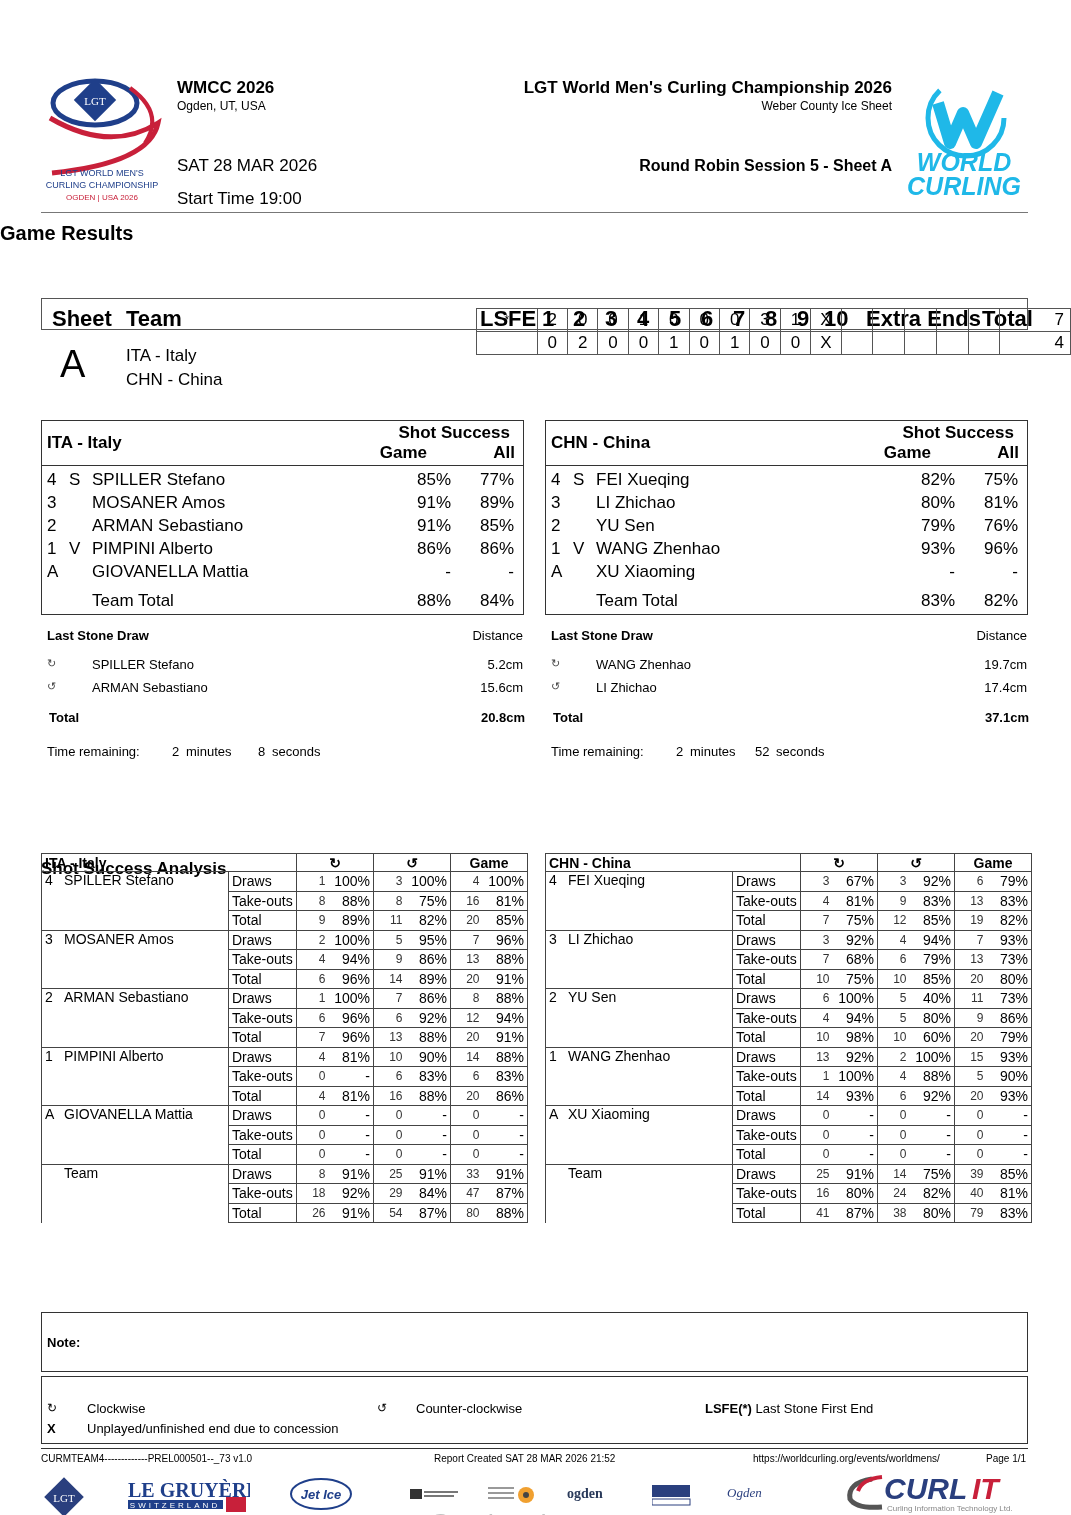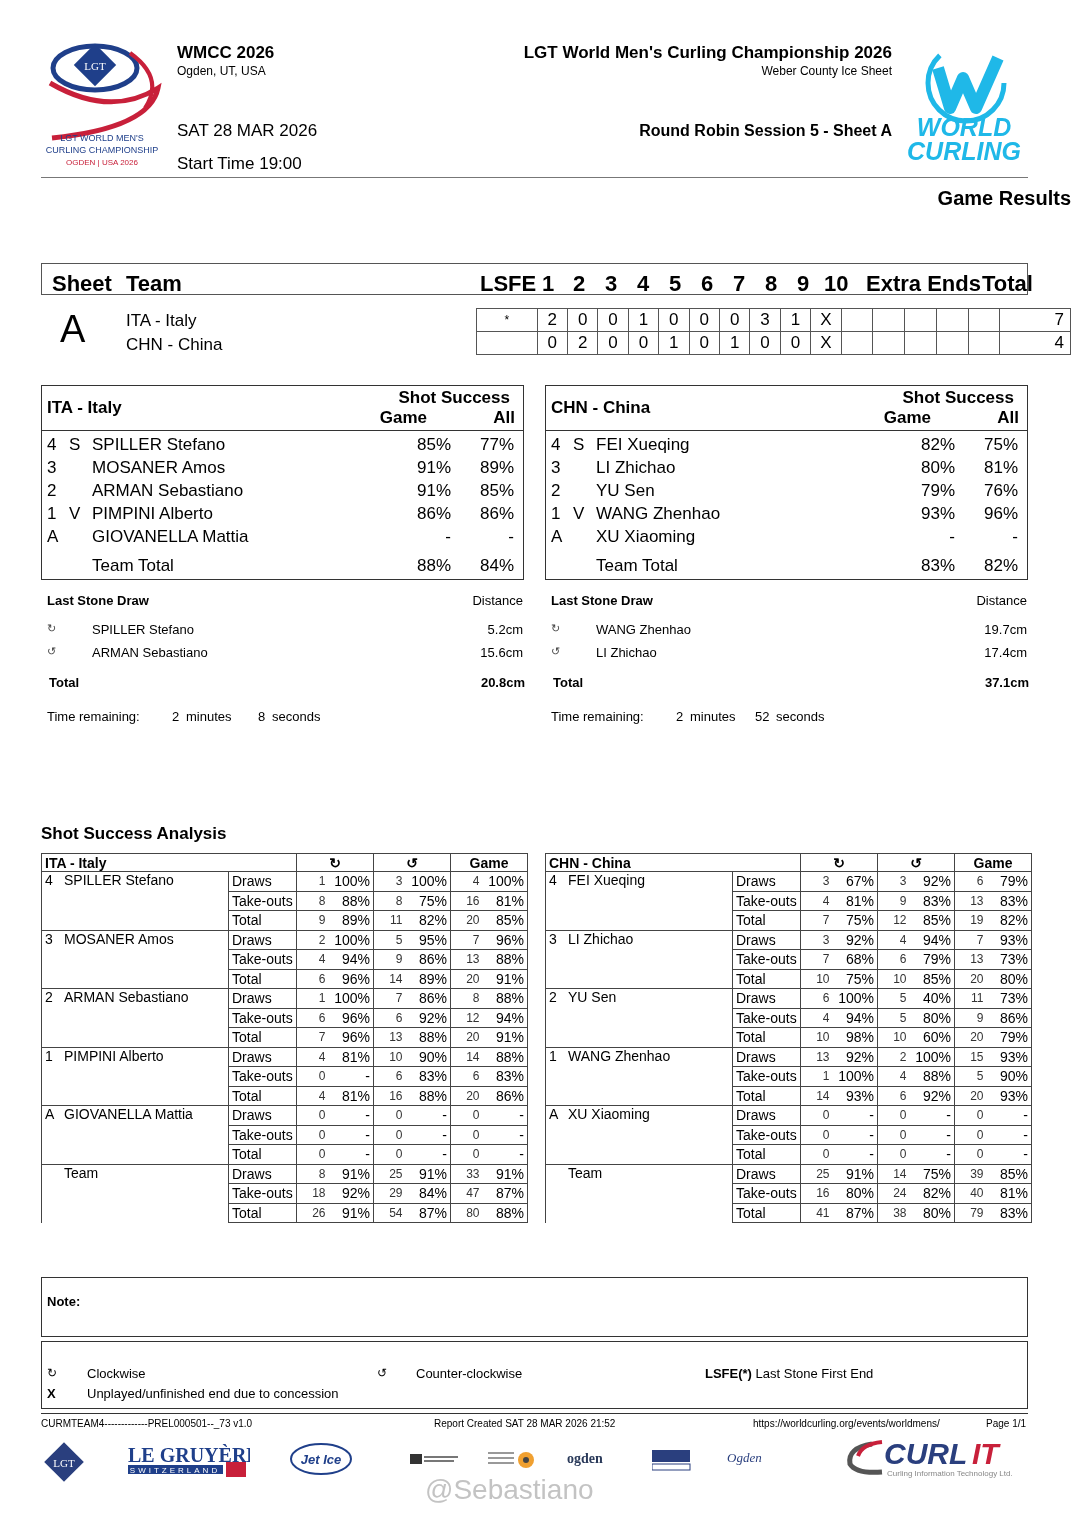--- a/index.html
+++ b/index.html
@@ -1,30 +1,30 @@
 <!DOCTYPE html>
 <html><head>
 <meta charset="utf-8">
 <style>
   * { box-sizing: border-box; margin: 0; padding: 0; }
   body { width: 1071px; height: 1515px; background: #fff; font-family: "Liberation Sans", sans-serif; color: #000; position: relative; overflow: hidden; }
-  .abs { position: absolute; }
+  .abs { position: absolute; margin-top: 35px; }
   .b { font-weight: bold; }
   
   .hdr-line { left: 41px; top: 177px; width: 987px; height: 1px; background: #777; }
   .logo-wmcc { left: 40px; top: 38px; width: 125px; height: 130px; }
   .wmcc-title { left: 177px; top: 43px; font-size: 17px; font-weight: bold; }
   .wmcc-loc { left: 177px; top: 64px; font-size: 12px; }
   .date { left: 177px; top: 121px; font-size: 17px; }
   .start { left: 177px; top: 154px; font-size: 17px; }
   .champ { right: 179px; top: 43px; font-size: 17px; font-weight: bold; text-align: right; }
   .venue { right: 179px; top: 64px; font-size: 12px; text-align: right; }
   .session { right: 179px; top: 122px; font-size: 16px; font-weight: bold; text-align: right; }
   .logo-wc { left: 898px; top: 38px; width: 132px; height: 128px; }
-  .page-title { left: 0; width: 1071px; top: 187px; text-align: right; font-size: 20px; font-weight: bold; }
+  .page-title { left: 0; width: 1071px; top: 187px; text-align: left; font-size: 20px; font-weight: bold; }
 
   
   .sb-head { left: 41px; top: 263px; width: 987px; height: 32px; border: 1px solid #555; font-size: 22px; font-weight: bold; }
   .sb-head span { position: absolute; top: 7px; }
   .sheet-letter { left: 60px; top: 308px; font-size: 38px; }
   .team-name { font-size: 17px; left: 126px; }
   table.score { position: absolute; left: 476px; top: 308px; border-collapse: collapse; font-size: 17px; }
   table.score td { border: 1px solid #555; height: 23px; text-align: center; padding: 0; }
   table.score td.lsfe { width: 64px; font-size: 12px; }
   table.score td.end { width: 31.7px; }
@@ -57,21 +57,21 @@
   table.ssa tr.hd td { border: 1px solid #444; font-weight: bold; height: 18px; }
   table.ssa tr.grp td { border-top: 1px solid #444; }
   table.ssa tr.last td { border-bottom: 1px solid #444; }
   table.ssa td.pl { width: 187px; vertical-align: top; }
   table.ssa td.tp { width: 68px; border-top: 1px solid #444; }
   table.ssa td.n { width: 32px; text-align: right; font-size: 12px; border-right: none; color: #333; border-top: 1px solid #444; }
   table.ssa td.p { width: 45px; text-align: right; border-left: none; border-top: 1px solid #444; }
   table.ssa td.hc { text-align: center; }
 
   
-  .note { left: 41px; top: 1277px; width: 987px; height: 60px; border: 1px solid #333; font-size: 13px; padding: 15px 5px; line-height: 17px; }
+  .note { left: 41px; top: 1277px; width: 987px; height: 60px; border: 1px solid #333; font-size: 13px; padding: 21px 5px; line-height: 17px; }
   .legend { left: 41px; top: 1341px; width: 987px; height: 68px; border: 1px solid #333; font-size: 13px; padding: 7px 5px; }
   .foot-line { left: 41px; top: 1413px; width: 987px; height: 1px; background: #333; }
   .foot { top: 1418px; font-size: 10px; }
   .sponsor { top: 1440px; }
   .watermark { left: 425px; top: 1474px; font-size: 28px; color: rgba(170,170,170,0.7); }
 </style>
 </head>
 <body>
 
 <div class="abs logo-wmcc">

